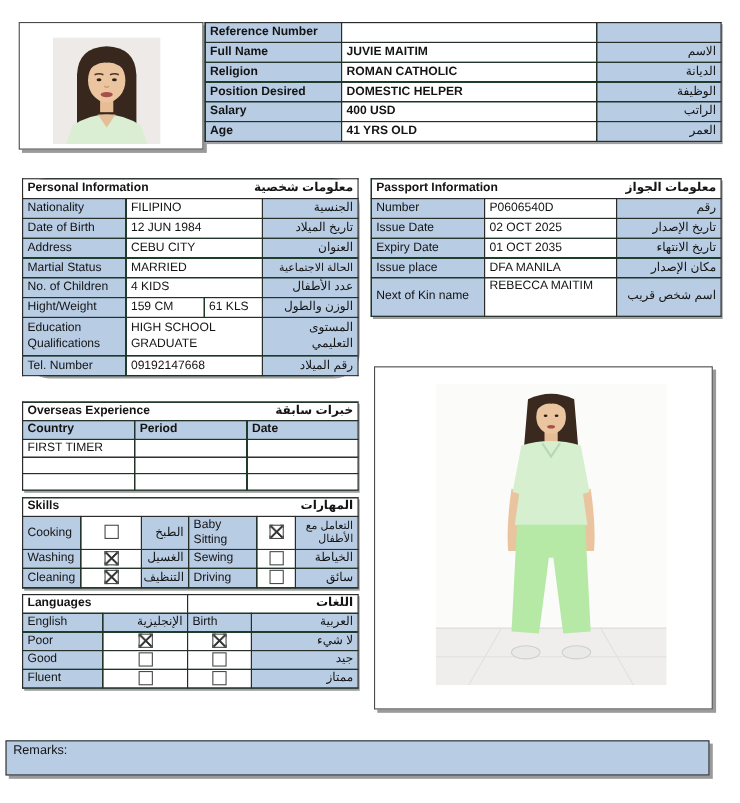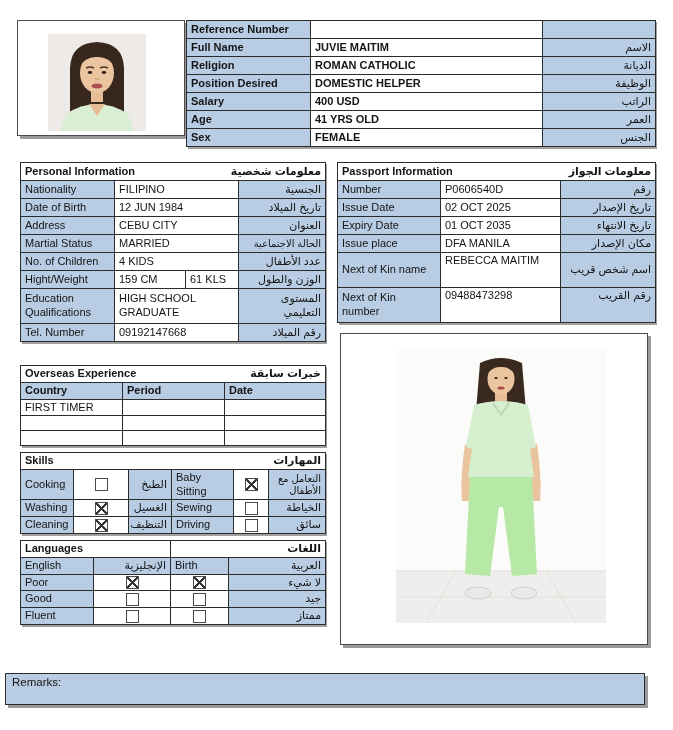--- a/index.html
+++ b/index.html
@@ -87,30 +87,25 @@
     <tr class="h17">
       <td class="blue b">Salary</td>
       <td class="white b">400 USD</td>
       <td class="blue ar">الراتب</td>
     </tr>
     <tr class="h17">
       <td class="blue b">Age</td>
       <td class="white b">41 YRS OLD</td>
       <td class="blue ar">العمر</td>
     </tr>
-    <tr class="h17">
-      <td class="blue b">Sex</td>
-      <td class="white b">FEMALE</td>
-      <td class="blue ar">الجنس</td>
-    </tr>
-  </tbody>
-    </table>
-</div>
-
-<div class="abs tblbox" style="left:20px;top:162px;width:305px;">
+  </tbody>
+    </table>
+</div>
+
+<div class="abs tblbox" style="left:20px;top:162px;width:305px;border-radius:23px;">
   <table>
     <colgroup>
         <col style="width:94px">
         <col style="width:71px">
         <col style="width:53px">
         <col style="width:87px">
       </colgroup>
     <tbody>
         <tr class="h17">
       <td class="hdr" colspan="4">
@@ -198,25 +193,20 @@
     </tr>
     <tr class="h17">
       <td class="blue">Issue place</td>
       <td class="white">DFA MANILA</td>
       <td class="blue ar">مكان الإصدار</td>
     </tr>
     <tr class="h34">
       <td class="blue">Next of Kin name</td>
       <td class="white" style="vertical-align:top;">REBECCA MAITIM</td>
       <td class="blue ar" style="width:60px;">اسم شخص قريب</td>
-    </tr>
-    <tr class="h34">
-      <td class="blue">Next of Kin number</td>
-      <td class="white" style="vertical-align:top;">09488473298</td>
-      <td class="blue ar" style="vertical-align:top;">رقم القريب</td>
     </tr>
   </tbody>
     </table>
 </div>
 
 <div class="abs tblbox" style="left:20px;top:365px;width:305px;">
   <table>
     <colgroup>
         <col style="width:102px">
         <col style="width:102px">

